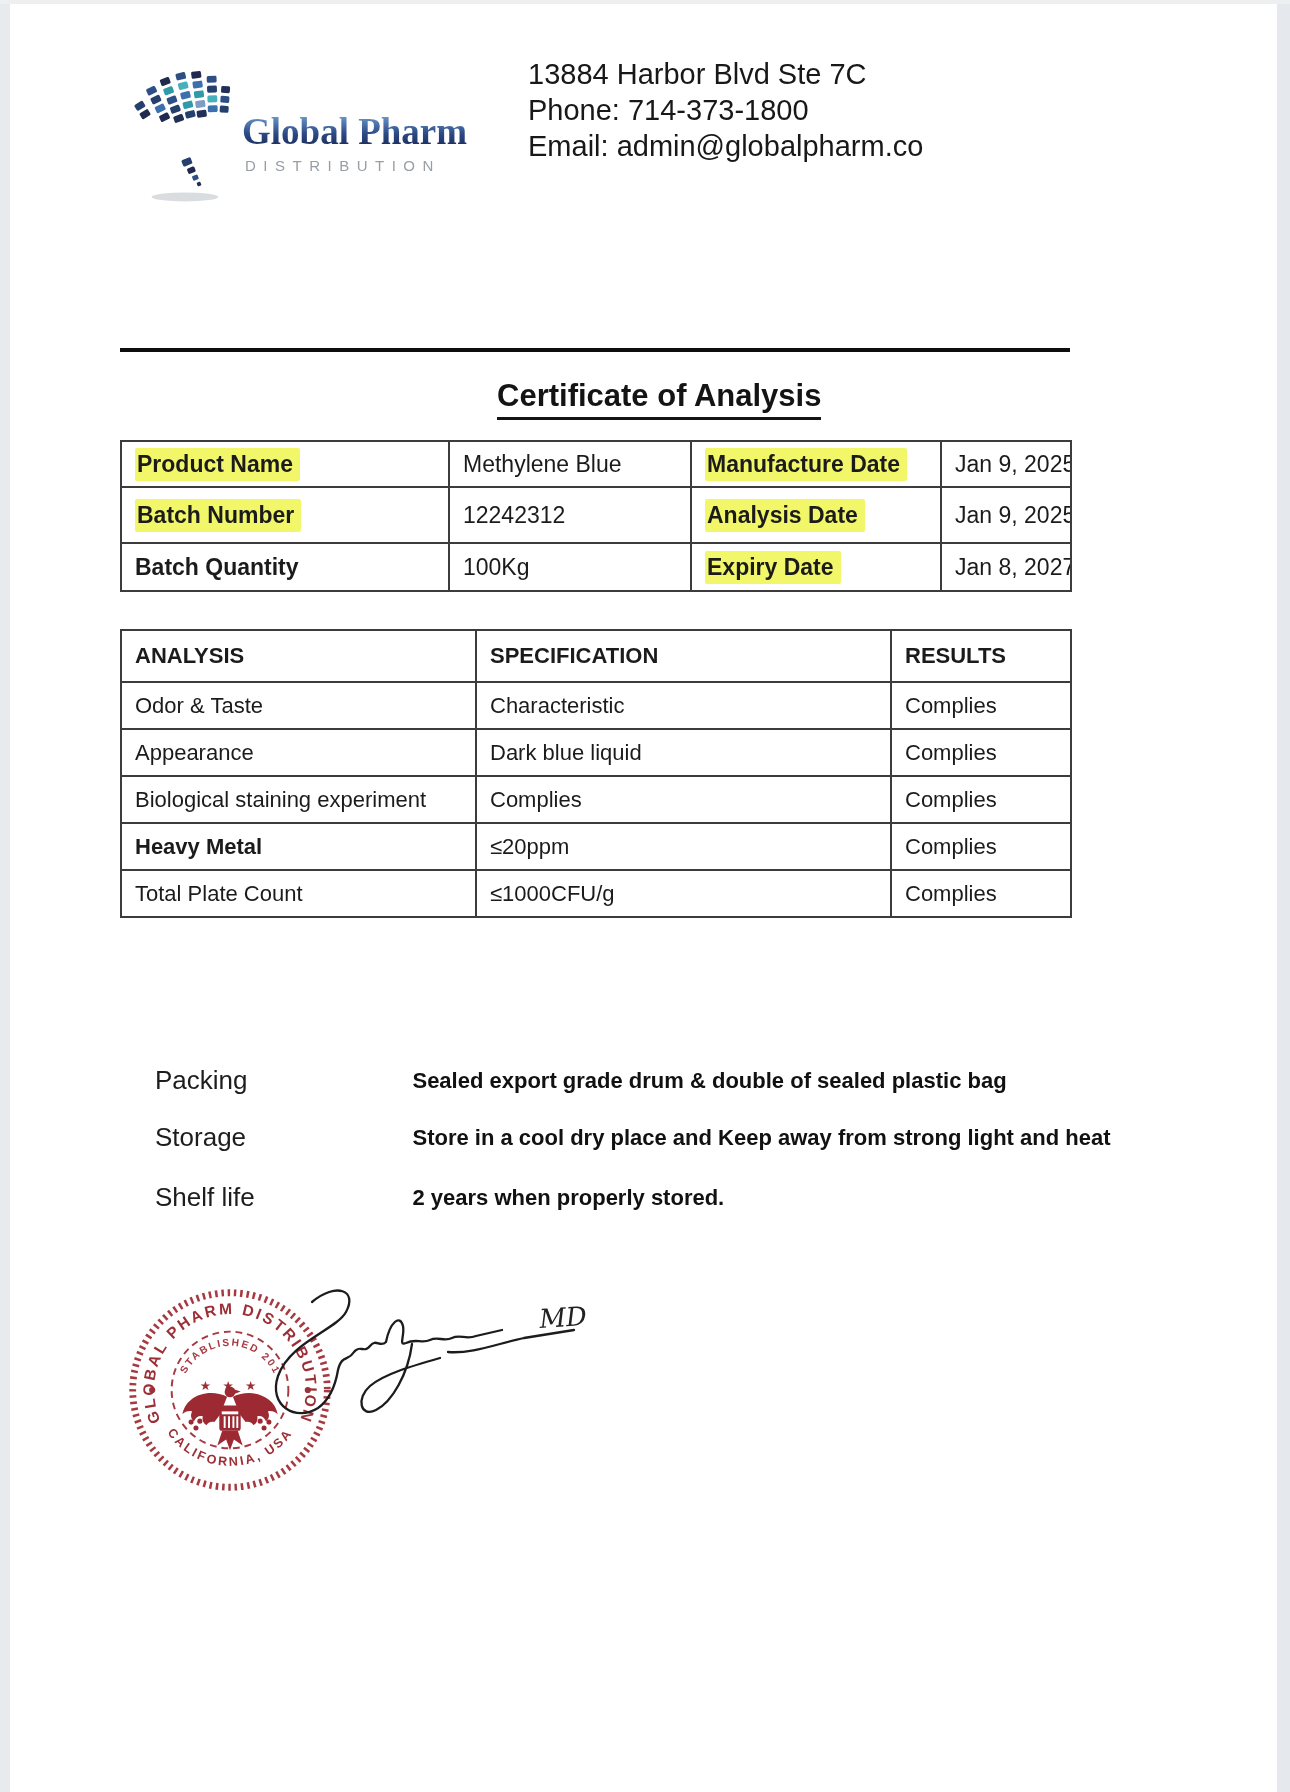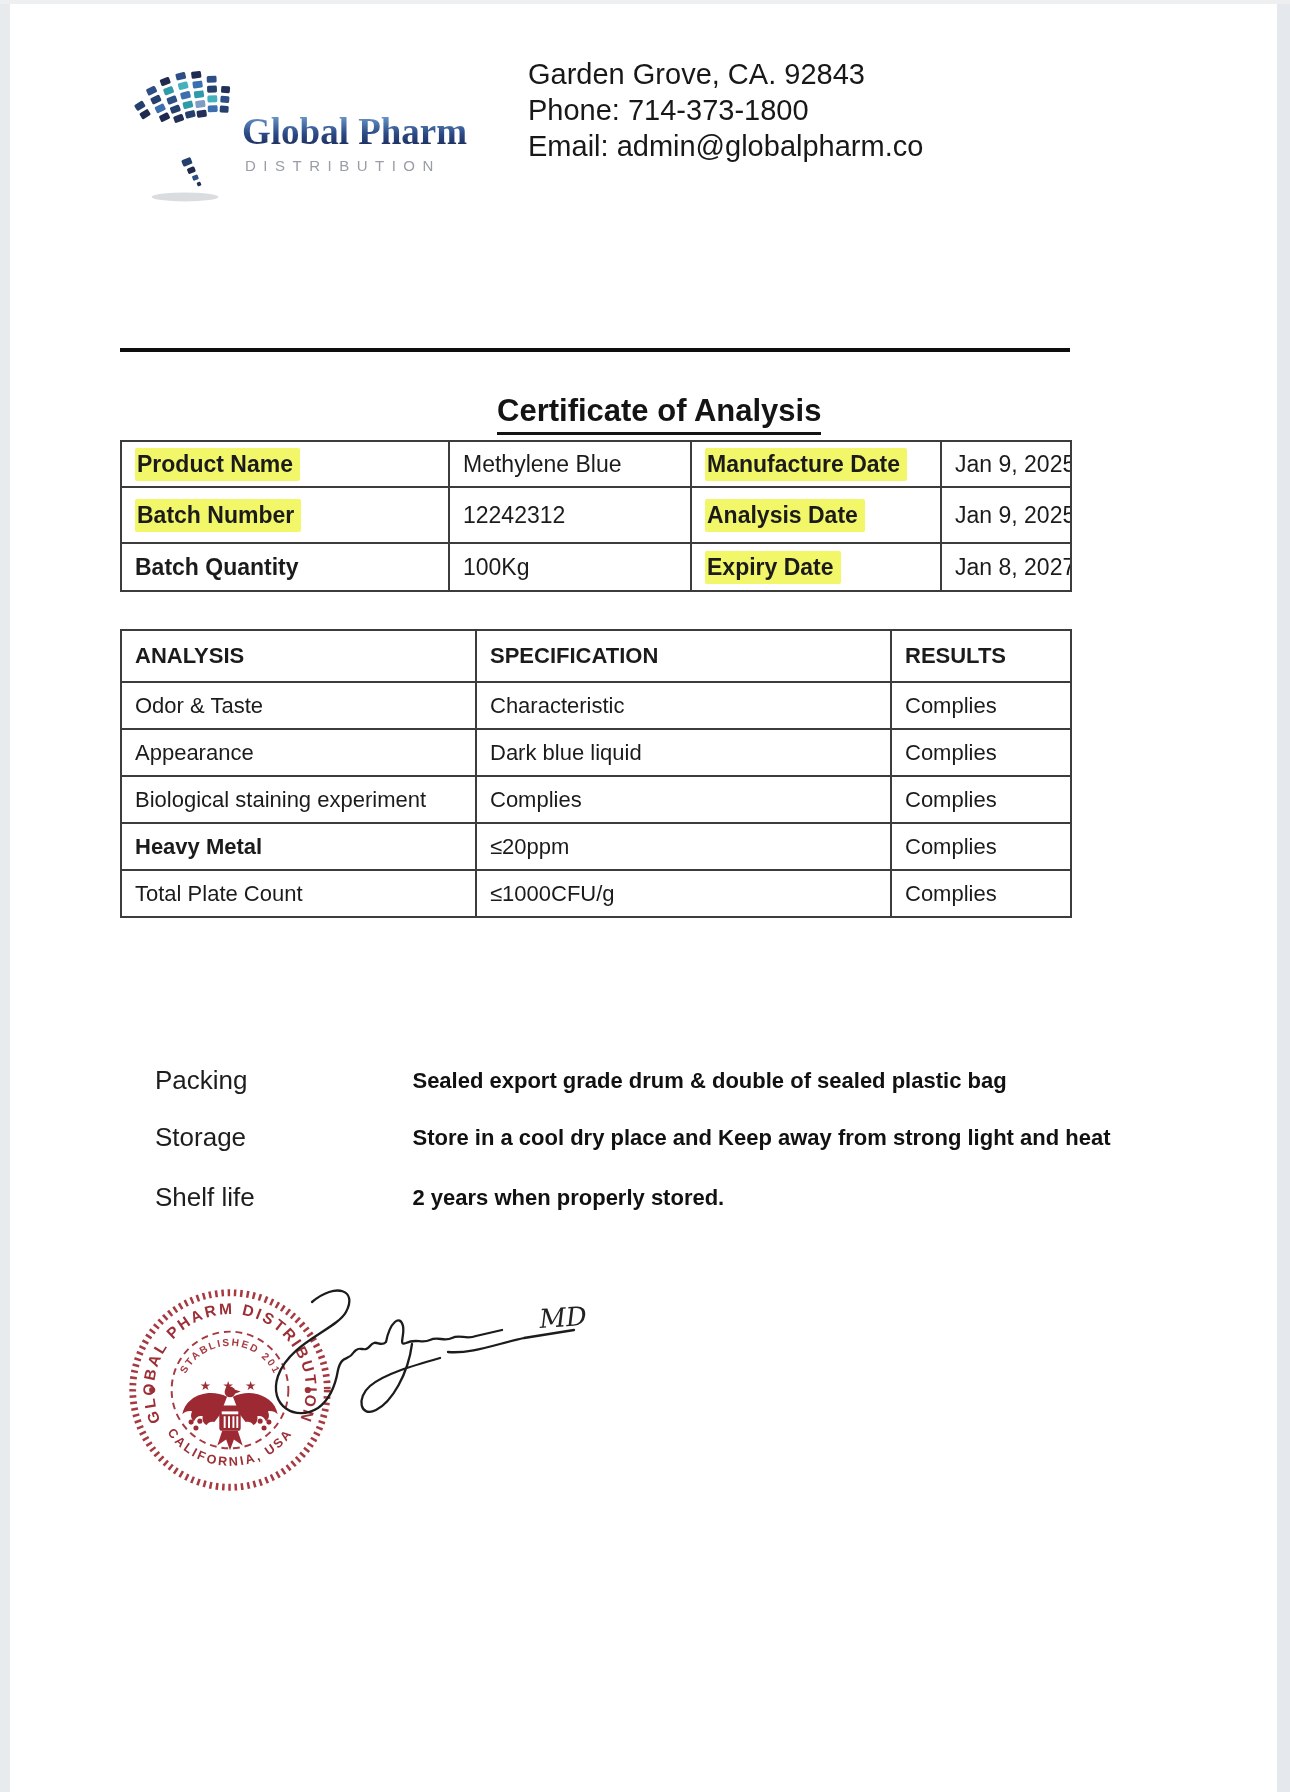--- a/index.html
+++ b/index.html
@@ -22,21 +22,21 @@
     background:linear-gradient(#6f9fd0 10%, #2c4a86 55%, #17234c 95%);
     -webkit-background-clip:text;background-clip:text;color:transparent;font-family:Liberation Serif, serif;
   }
   .logo-sub{font-size:15px;color:#989ea6;letter-spacing:7.5px;margin-top:4px;margin-left:3px;}
   .address{position:absolute;left:528px;top:56px;font-size:29px;line-height:36px;color:#181818;}
   .address div{white-space:nowrap;}
 
   .rule{position:absolute;left:120px;top:348px;width:950px;height:4px;background:#0e0e0e;}
 
   .doc-title{
-    position:absolute;left:497px;top:393px;margin:0;
+    position:absolute;left:497px;top:378px;margin:0;
     font-size:31px;font-weight:bold;color:#141414;
     border-bottom:3px solid #141414;padding-bottom:3px;white-space:nowrap;
   }
 
   table{border-collapse:collapse;table-layout:fixed;position:absolute;background:#fff;}
   td,th{border:2px solid #3c3c3c;padding:0 11px 0 13px;text-align:left;vertical-align:middle;
         overflow:hidden;white-space:nowrap;}
   .info-table{left:120px;top:440px;width:950px;}
   .info-table td{font-size:23px;}
   .info-table .lbl{font-weight:bold;}
@@ -122,21 +122,21 @@
       <rect x="6" y="27" width="4" height="4" rx="1" fill="#223058"></rect>
     </g>
   </svg>
   <div class="logo-text">
     <div class="logo-name">Global Pharm</div>
     <div class="logo-sub">DISTRIBUTION</div>
   </div>
 </div>
 
 <div class="address">
-  <div>Garden Grove, CA. 92843</div>
+  <div>13884 Harbor Blvd Ste 7C</div>
   <div>Phone: 714-373-1800</div>
   <div>Email: admin@globalpharm.co</div>
 </div>
 
 <div class="rule"></div>
 
 <h1 class="doc-title">Certificate of Analysis</h1>
 
 <table class="info-table">
   <colgroup>

